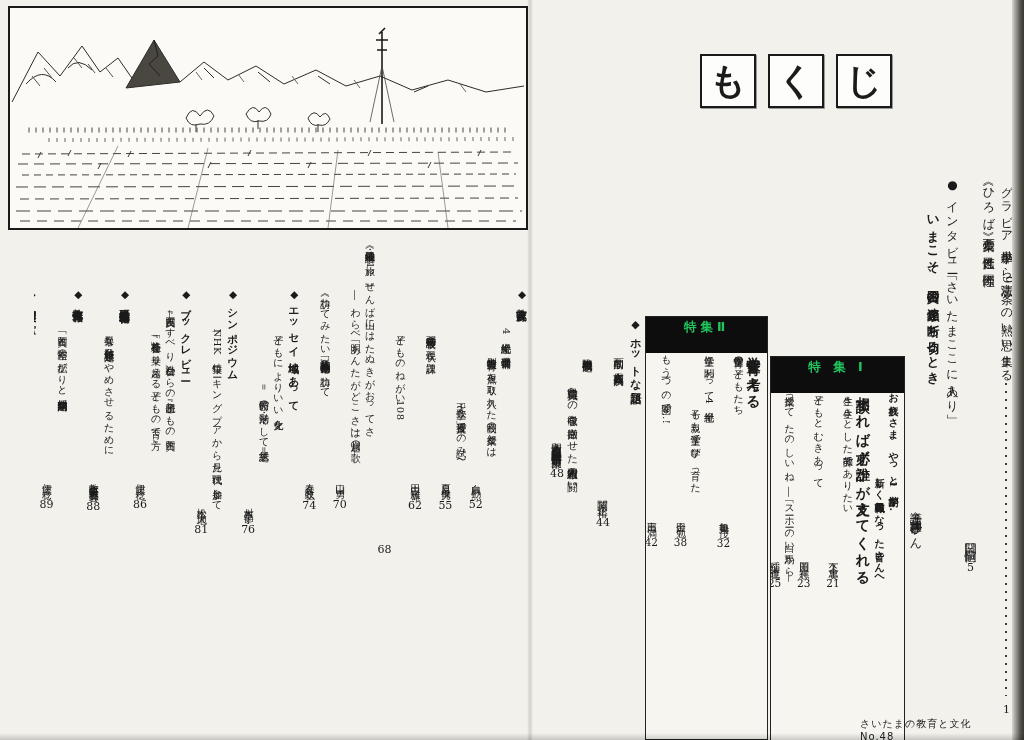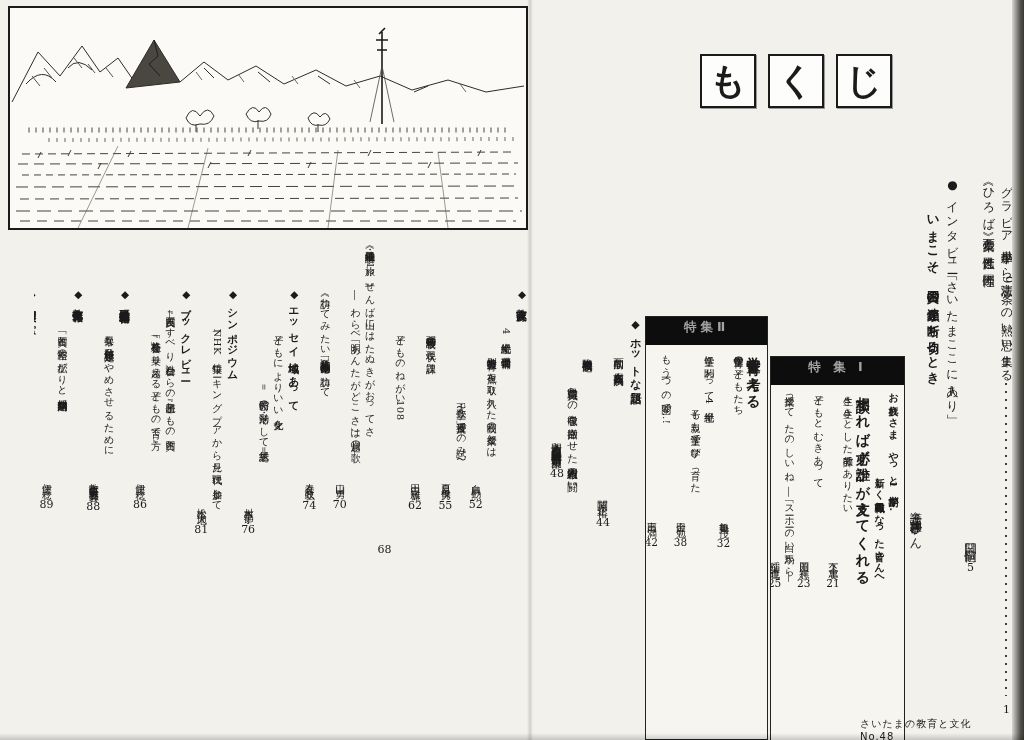--- a/index.html
+++ b/index.html
@@ -67,21 +67,21 @@
   #left-sec .a{padding-top:244px;margin-left:2px;}
   
   #lead-sec{left:894px;top:172px;width:120px;height:545px;font-size:12px;line-height:15.2px;letter-spacing:1px;}
   #lead-sec .t{padding-top:6px;margin-left:3px;}
   #lead-sec .t.s{padding-top:34px;font-weight:bold;font-size:12.5px;}
   #lead-sec .a{padding-top:362px;margin-left:3px;}
   #lead-sec .one{display:flex;height:100%;padding-top:6px;box-sizing:border-box;margin-left:3px;}
   
   .box{position:absolute;border:1.5px solid #222;background:#f6f5f0;}
   .bar{
-    height:28px;background:#0d0d0d;color:#a3a3a3;text-align:center;
+    height:36px;background:#0d0d0d;color:#22c55e;text-align:center;
     font-weight:bold;font-size:12.5px;line-height:20px;letter-spacing:4px;
     font-family:"DejaVu Sans","Liberation Sans",sans-serif;
   }
   .bc{
     position:absolute;left:0;right:0;top:21px;bottom:0;
     display:flex;flex-direction:row-reverse;align-items:stretch;
     padding:8px 5px 16px 5px;box-sizing:border-box;overflow:hidden;
   }
   #f1{left:770px;top:316px;width:133px;height:422px;margin-top:40px;}
   #f2{left:645px;top:316px;width:121px;height:422px;}

